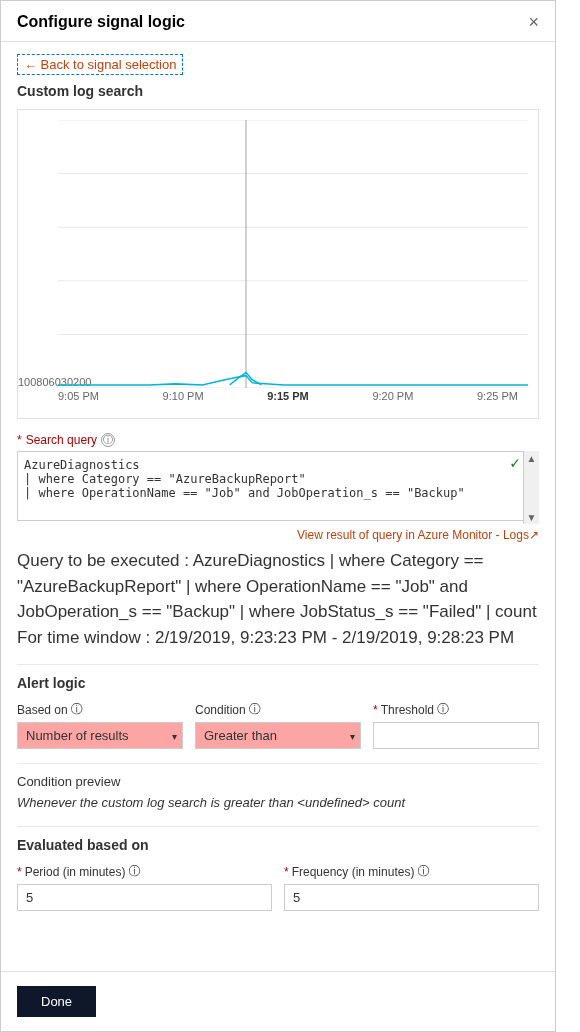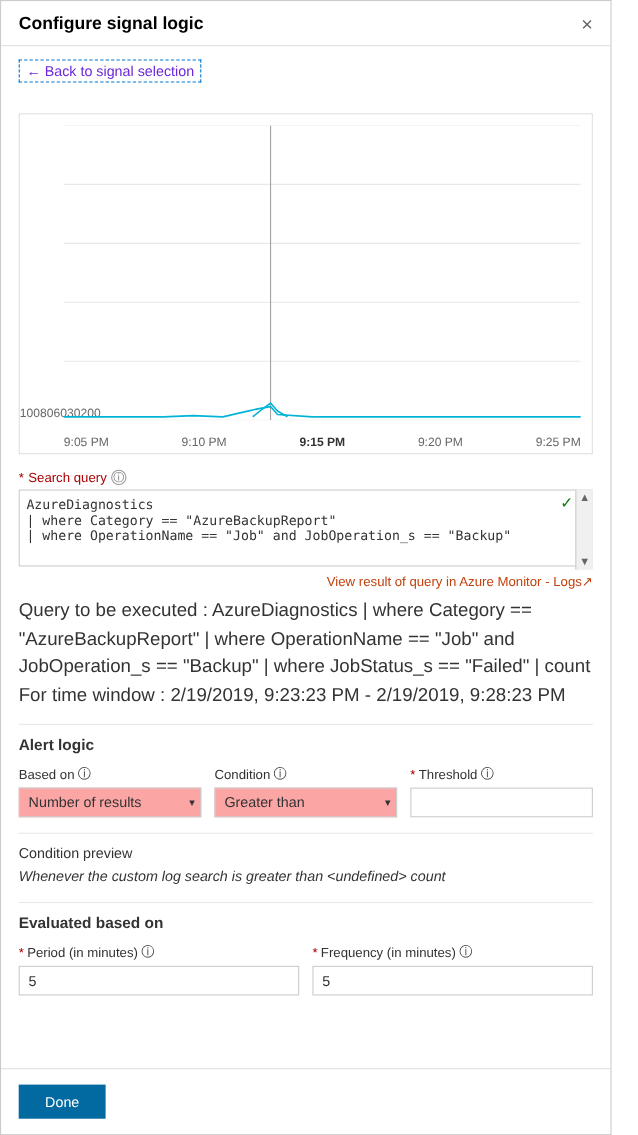--- a/index.html
+++ b/index.html
@@ -40,26 +40,26 @@
       cursor: pointer;
       color: #666;
       line-height: 1;
     }
     .dialog-body {
       padding: 12px 16px;
       flex: 1;
     }
     .back-link {
       display: inline-block;
-      color: #6d28d9;
+      color: #c2410c;
       text-decoration: none;
       font-size: 13px;
       border: 1.5px dashed #0078d4;
       padding: 2px 6px;
-      margin-bottom: 28px;
+      margin-bottom: 8px;
       cursor: pointer;
     }
     .section-title {
       font-size: 14px;
       font-weight: 600;
       margin-bottom: 10px;
     }
     
     .chart-container {
       width: 100%;
@@ -88,25 +88,24 @@
       padding-right: 4px;
     }
     .y-label {
       font-size: 11px;
       color: #666;
     }
     .x-axis {
       position: absolute;
       bottom: 0;
       left: 40px;
-      right: 10px;
+      right: 20px;
       height: 28px;
       display: flex;
       justify-content: space-between;
-      align-items: flex-end;
       padding-bottom: 4px;
     }
     .x-label {
       font-size: 11px;
       color: #666;
     }
     svg.chart-svg {
       width: 100%;
       height: 100%;
     }
@@ -271,21 +270,21 @@
       font-size: 14px;
       font-weight: 600;
       margin-bottom: 10px;
     }
     .footer {
       padding: 14px 16px;
       border-top: 1px solid #e0e0e0;
       margin-top: auto;
     }
     .done-btn {
-      background: #0369a1;
+      background: #0f172a;
       color: #fff;
       border: none;
       padding: 8px 24px;
       font-size: 13px;
       cursor: pointer;
     }
     .divider {
       border: none;
       border-top: 1px solid #e8e8e8;
       margin: 10px 0;
@@ -296,20 +295,21 @@
 
 <div class="dialog">
   <div class="dialog-header">
     <span class="dialog-title">Configure signal logic</span>
     <button class="close-btn">×</button>
   </div>
 
   <div class="dialog-body">
     <a class="back-link">← Back to signal selection</a>
 
+    <div class="section-title">Custom log search</div>
 
     
     <div class="chart-container">
       <div class="y-axis">
         <span class="y-label">100</span>
         <span class="y-label">80</span>
         <span class="y-label">60</span>
         <span class="y-label">30</span>
         <span class="y-label">20</span>
         <span class="y-label">0</span>

